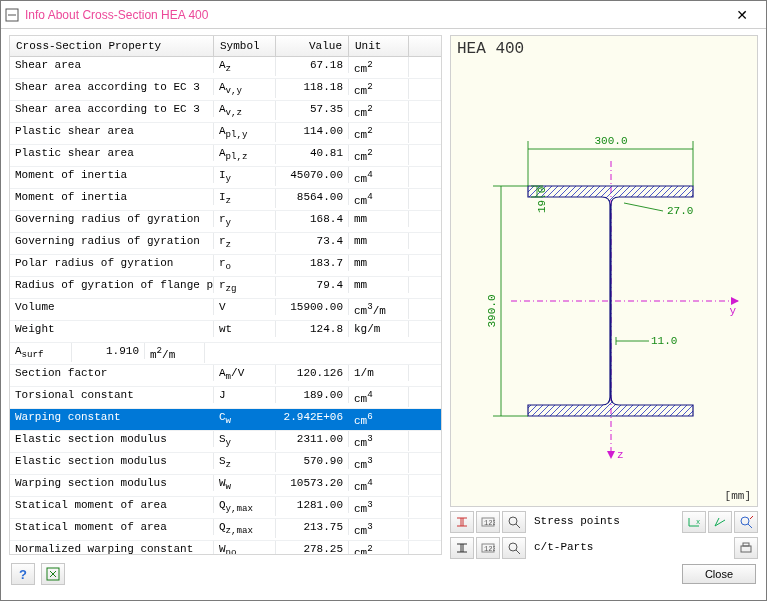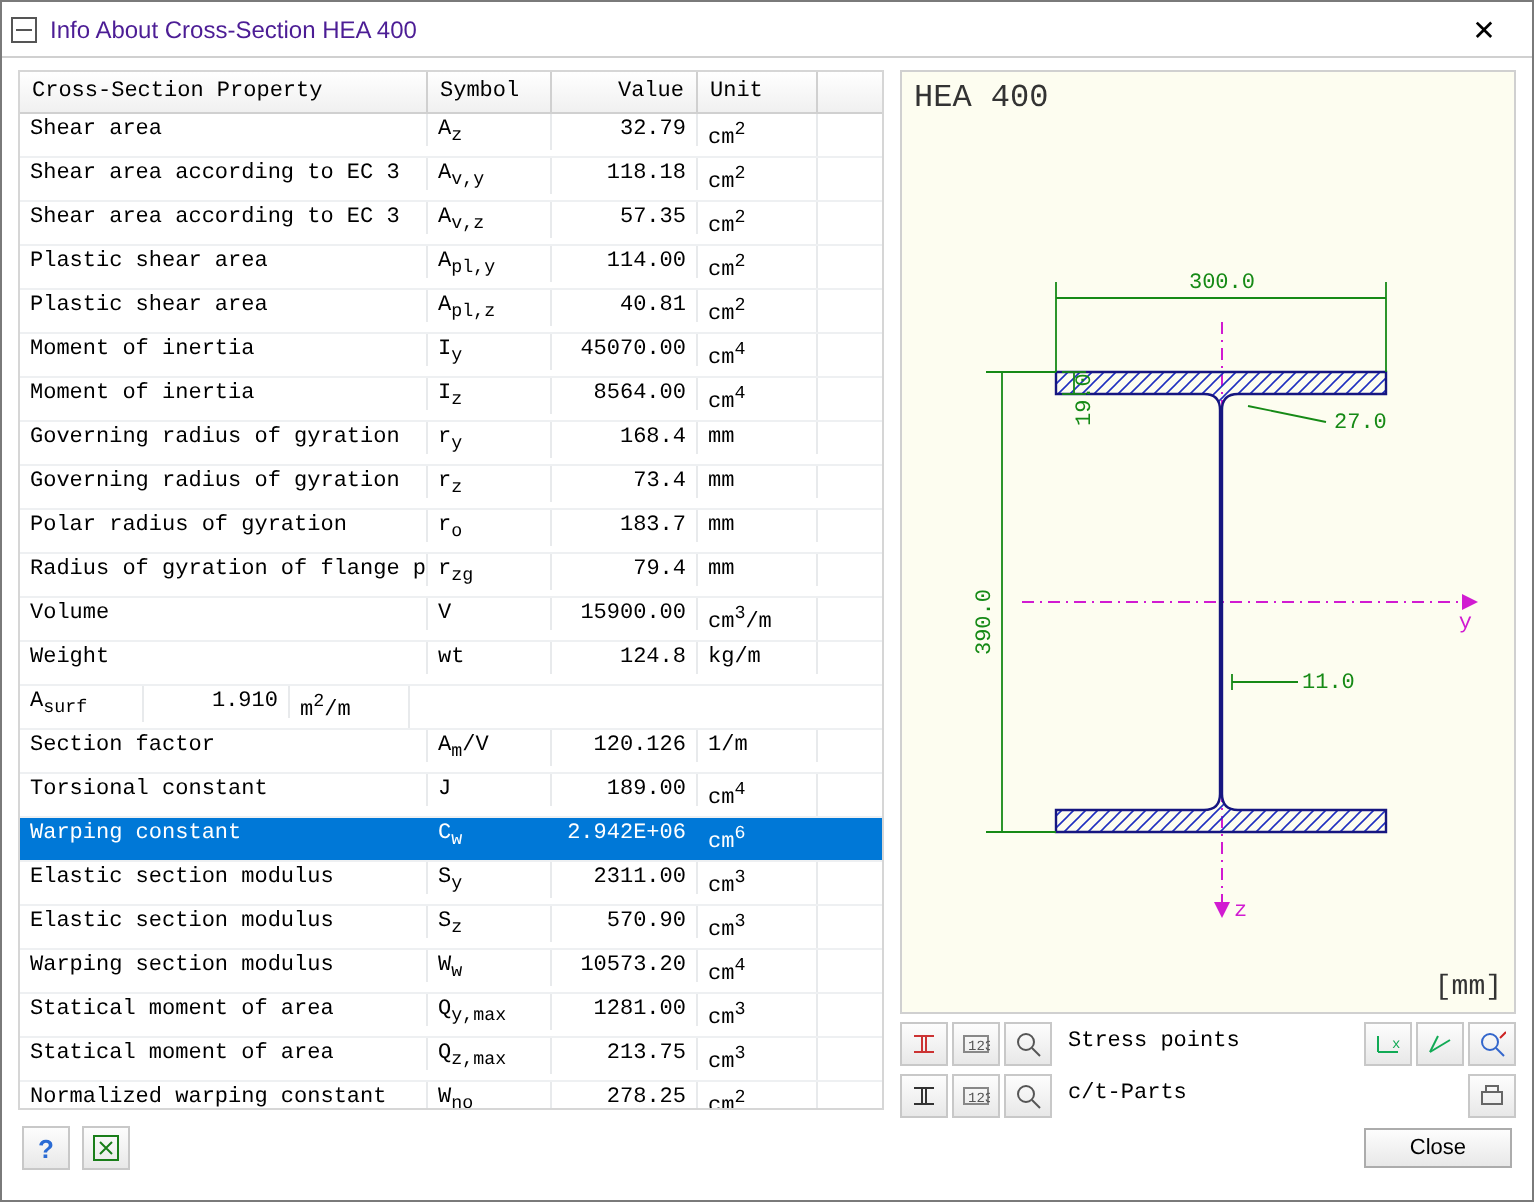--- a/index.html
+++ b/index.html
@@ -18,21 +18,21 @@
     height: 28px;
     display: flex;
     align-items: center;
     padding: 0 4px;
   }
   .titlebar .icon {
     width: 14px; height: 14px;
     margin-right: 6px;
     display: inline-flex; align-items: center; justify-content: center;
   }
-  .titlebar .title { flex: 1; color: #4c1d95; font-size: 12px; }
+  .titlebar .title { flex: 1; color: #ec4899; font-size: 12px; }
   .titlebar .close {
     width: 40px; height: 26px;
     display: flex; align-items: center; justify-content: center;
     font-size: 14px; cursor: pointer;
   }
   .content {
     display: flex;
     padding: 6px 8px 0 8px;
     gap: 8px;
     height: 530px;
@@ -88,21 +88,21 @@
     background: #fdfdf0;
     height: 482px;
     position: relative;
   }
   .preview-label {
     position: absolute; top: 4px; left: 6px;
     font-size: 16px; color: #333;
   }
   .preview-unit {
     position: absolute; bottom: 4px; right: 6px;
-    font-size: 14px; color: #333;
+    font-size: 11px; color: #333;
   }
   .section-svg {
     position: absolute;
     top: 95px; left: 20px;
     width: 270px; height: 330px;
   }
   .toolbar2 {
     display: flex;
     gap: 2px;
     padding-top: 4px;
@@ -162,21 +162,21 @@
       <div class="thead">
         <div class="col-prop">Cross-Section Property</div>
         <div class="col-sym">Symbol</div>
         <div class="col-val">Value</div>
         <div class="col-unit">Unit</div>
       </div>
       <div class="tbody" id="tbody">
           <div class="row">
             <div class="col-prop">Shear area</div>
             <div class="col-sym">A<sub>z</sub></div>
-            <div class="col-val">32.79</div>
+            <div class="col-val">67.18</div>
             <div class="col-unit">cm<sup>2</sup></div>
           </div>
           <div class="row">
             <div class="col-prop">Shear area according to EC 3</div>
             <div class="col-sym">A<sub>v,y</sub></div>
             <div class="col-val">118.18</div>
             <div class="col-unit">cm<sup>2</sup></div>
           </div>
           <div class="row">
             <div class="col-prop">Shear area according to EC 3</div>

